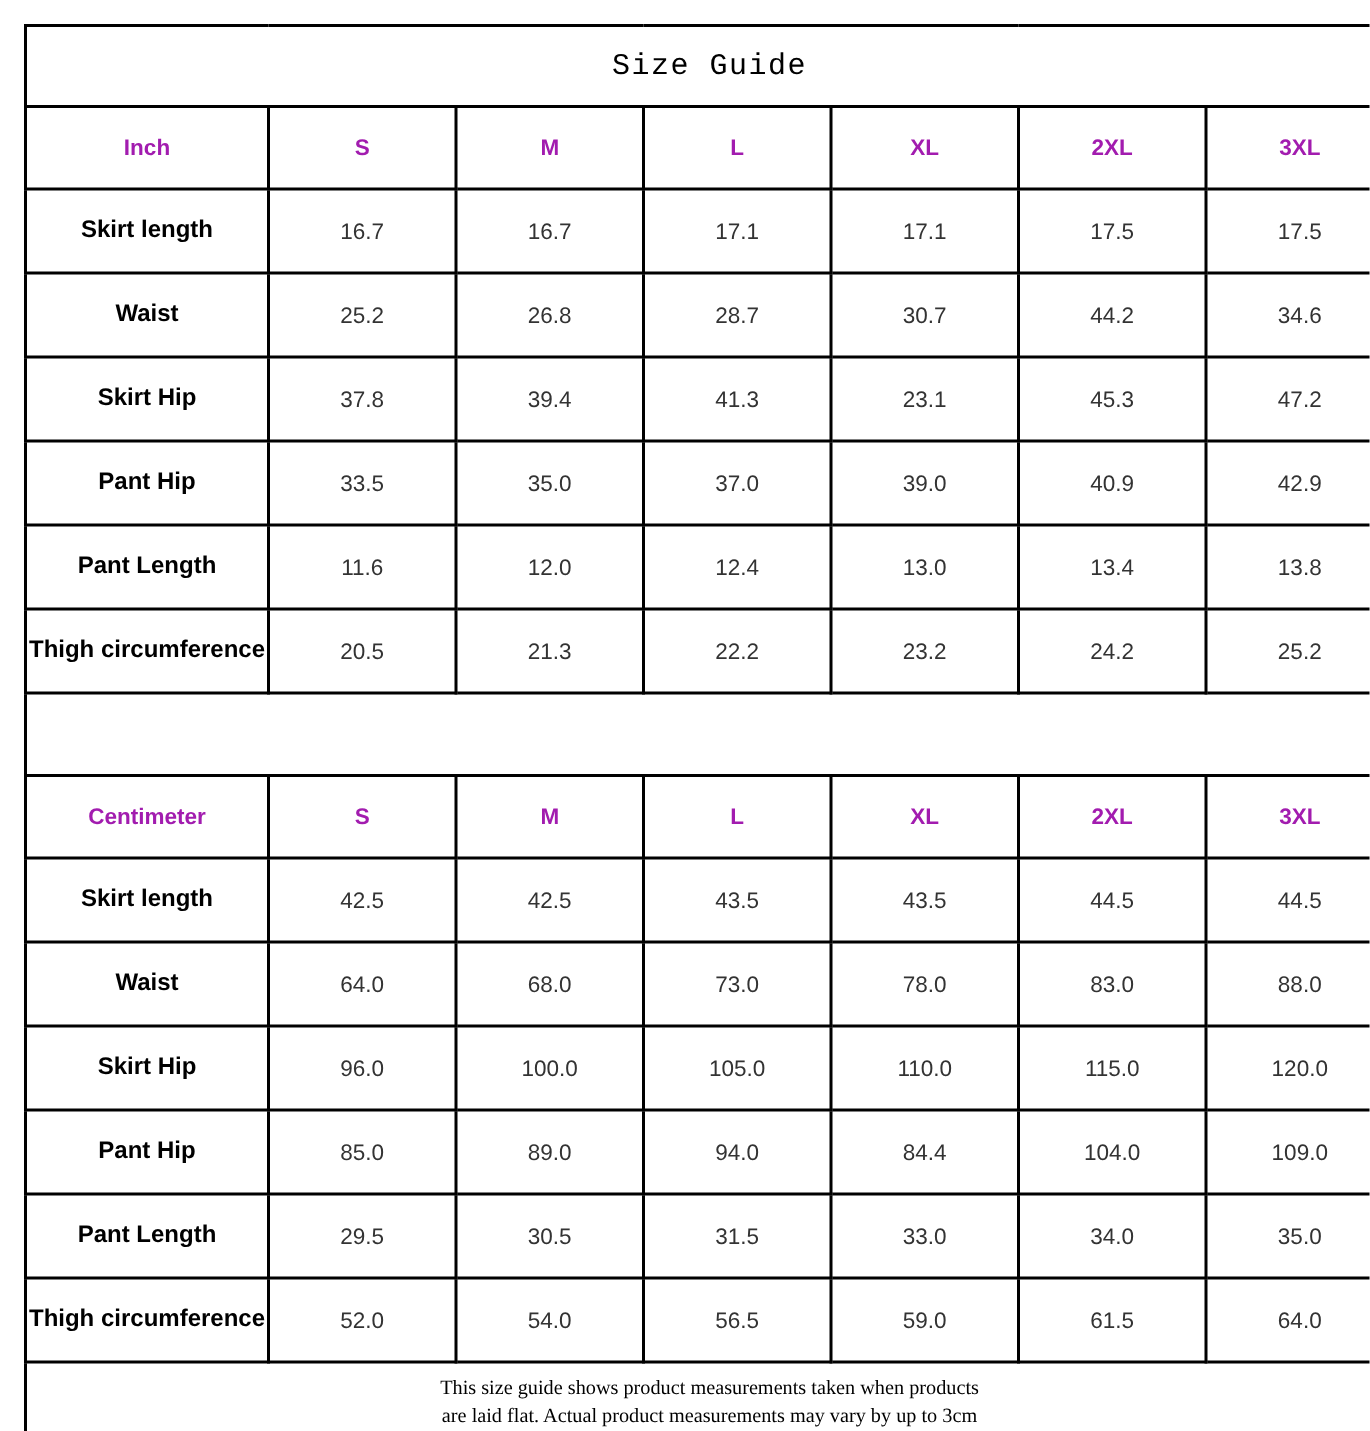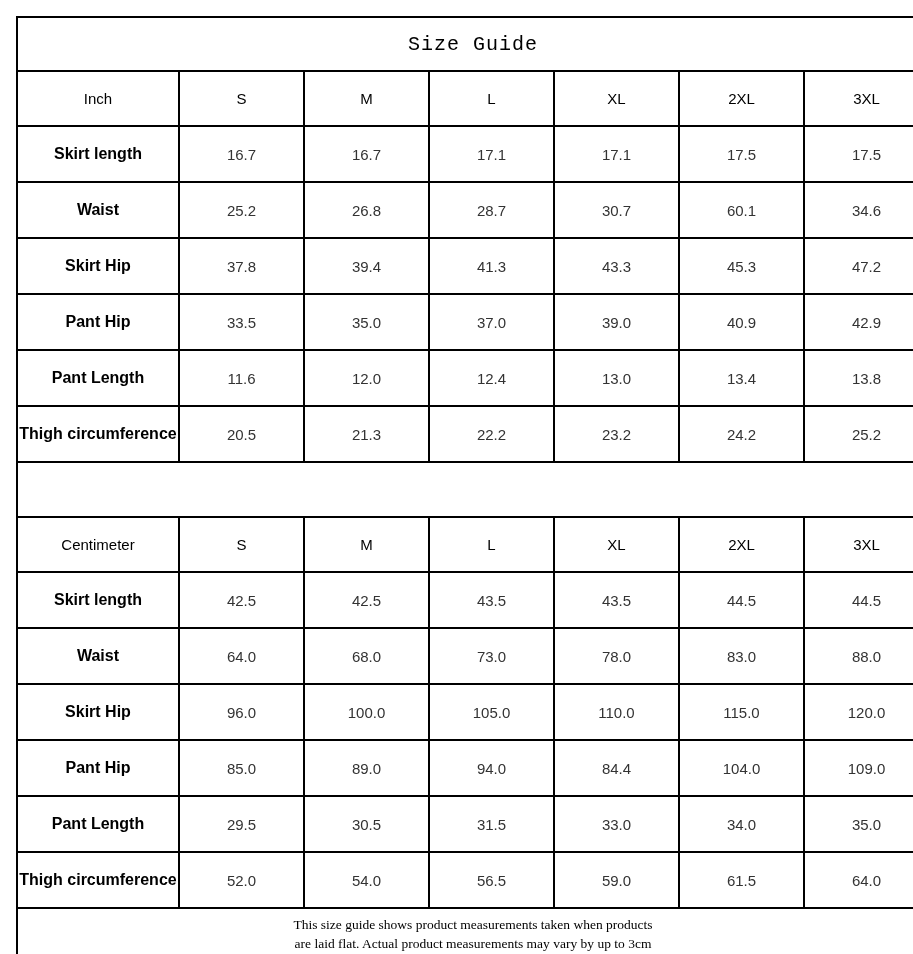--- a/index.html
+++ b/index.html
@@ -30,23 +30,23 @@
   .title-cell {
     height: 52px;
     font-family: "Liberation Mono", "DejaVu Sans Mono", monospace;
     font-size: 20px;
     font-weight: normal;
     letter-spacing: 1px;
     color: #000000;
   }
   .header-row td {
     height: 53px;
-    font-weight: normal;
+    font-weight: bold;
     font-size: 15px;
-    color: #000000;
+    color: #a21caf;
   }
   .data-row td {
     height: 54px;
   }
   .label-cell {
     font-weight: bold;
     font-size: 16px;
     color: #000000;
   }
   .value-cell {
@@ -104,29 +104,29 @@
         <td class="value-cell">17.1</td>
         <td class="value-cell">17.5</td>
         <td class="value-cell">17.5</td>
       </tr>
       <tr class="data-row">
         <td class="label-cell">Waist</td>
         <td class="value-cell">25.2</td>
         <td class="value-cell">26.8</td>
         <td class="value-cell">28.7</td>
         <td class="value-cell">30.7</td>
-        <td class="value-cell">60.1</td>
+        <td class="value-cell">44.2</td>
         <td class="value-cell">34.6</td>
       </tr>
       <tr class="data-row">
         <td class="label-cell">Skirt Hip</td>
         <td class="value-cell">37.8</td>
         <td class="value-cell">39.4</td>
         <td class="value-cell">41.3</td>
-        <td class="value-cell">43.3</td>
+        <td class="value-cell">23.1</td>
         <td class="value-cell">45.3</td>
         <td class="value-cell">47.2</td>
       </tr>
       <tr class="data-row">
         <td class="label-cell">Pant Hip</td>
         <td class="value-cell">33.5</td>
         <td class="value-cell">35.0</td>
         <td class="value-cell">37.0</td>
         <td class="value-cell">39.0</td>
         <td class="value-cell">40.9</td>

